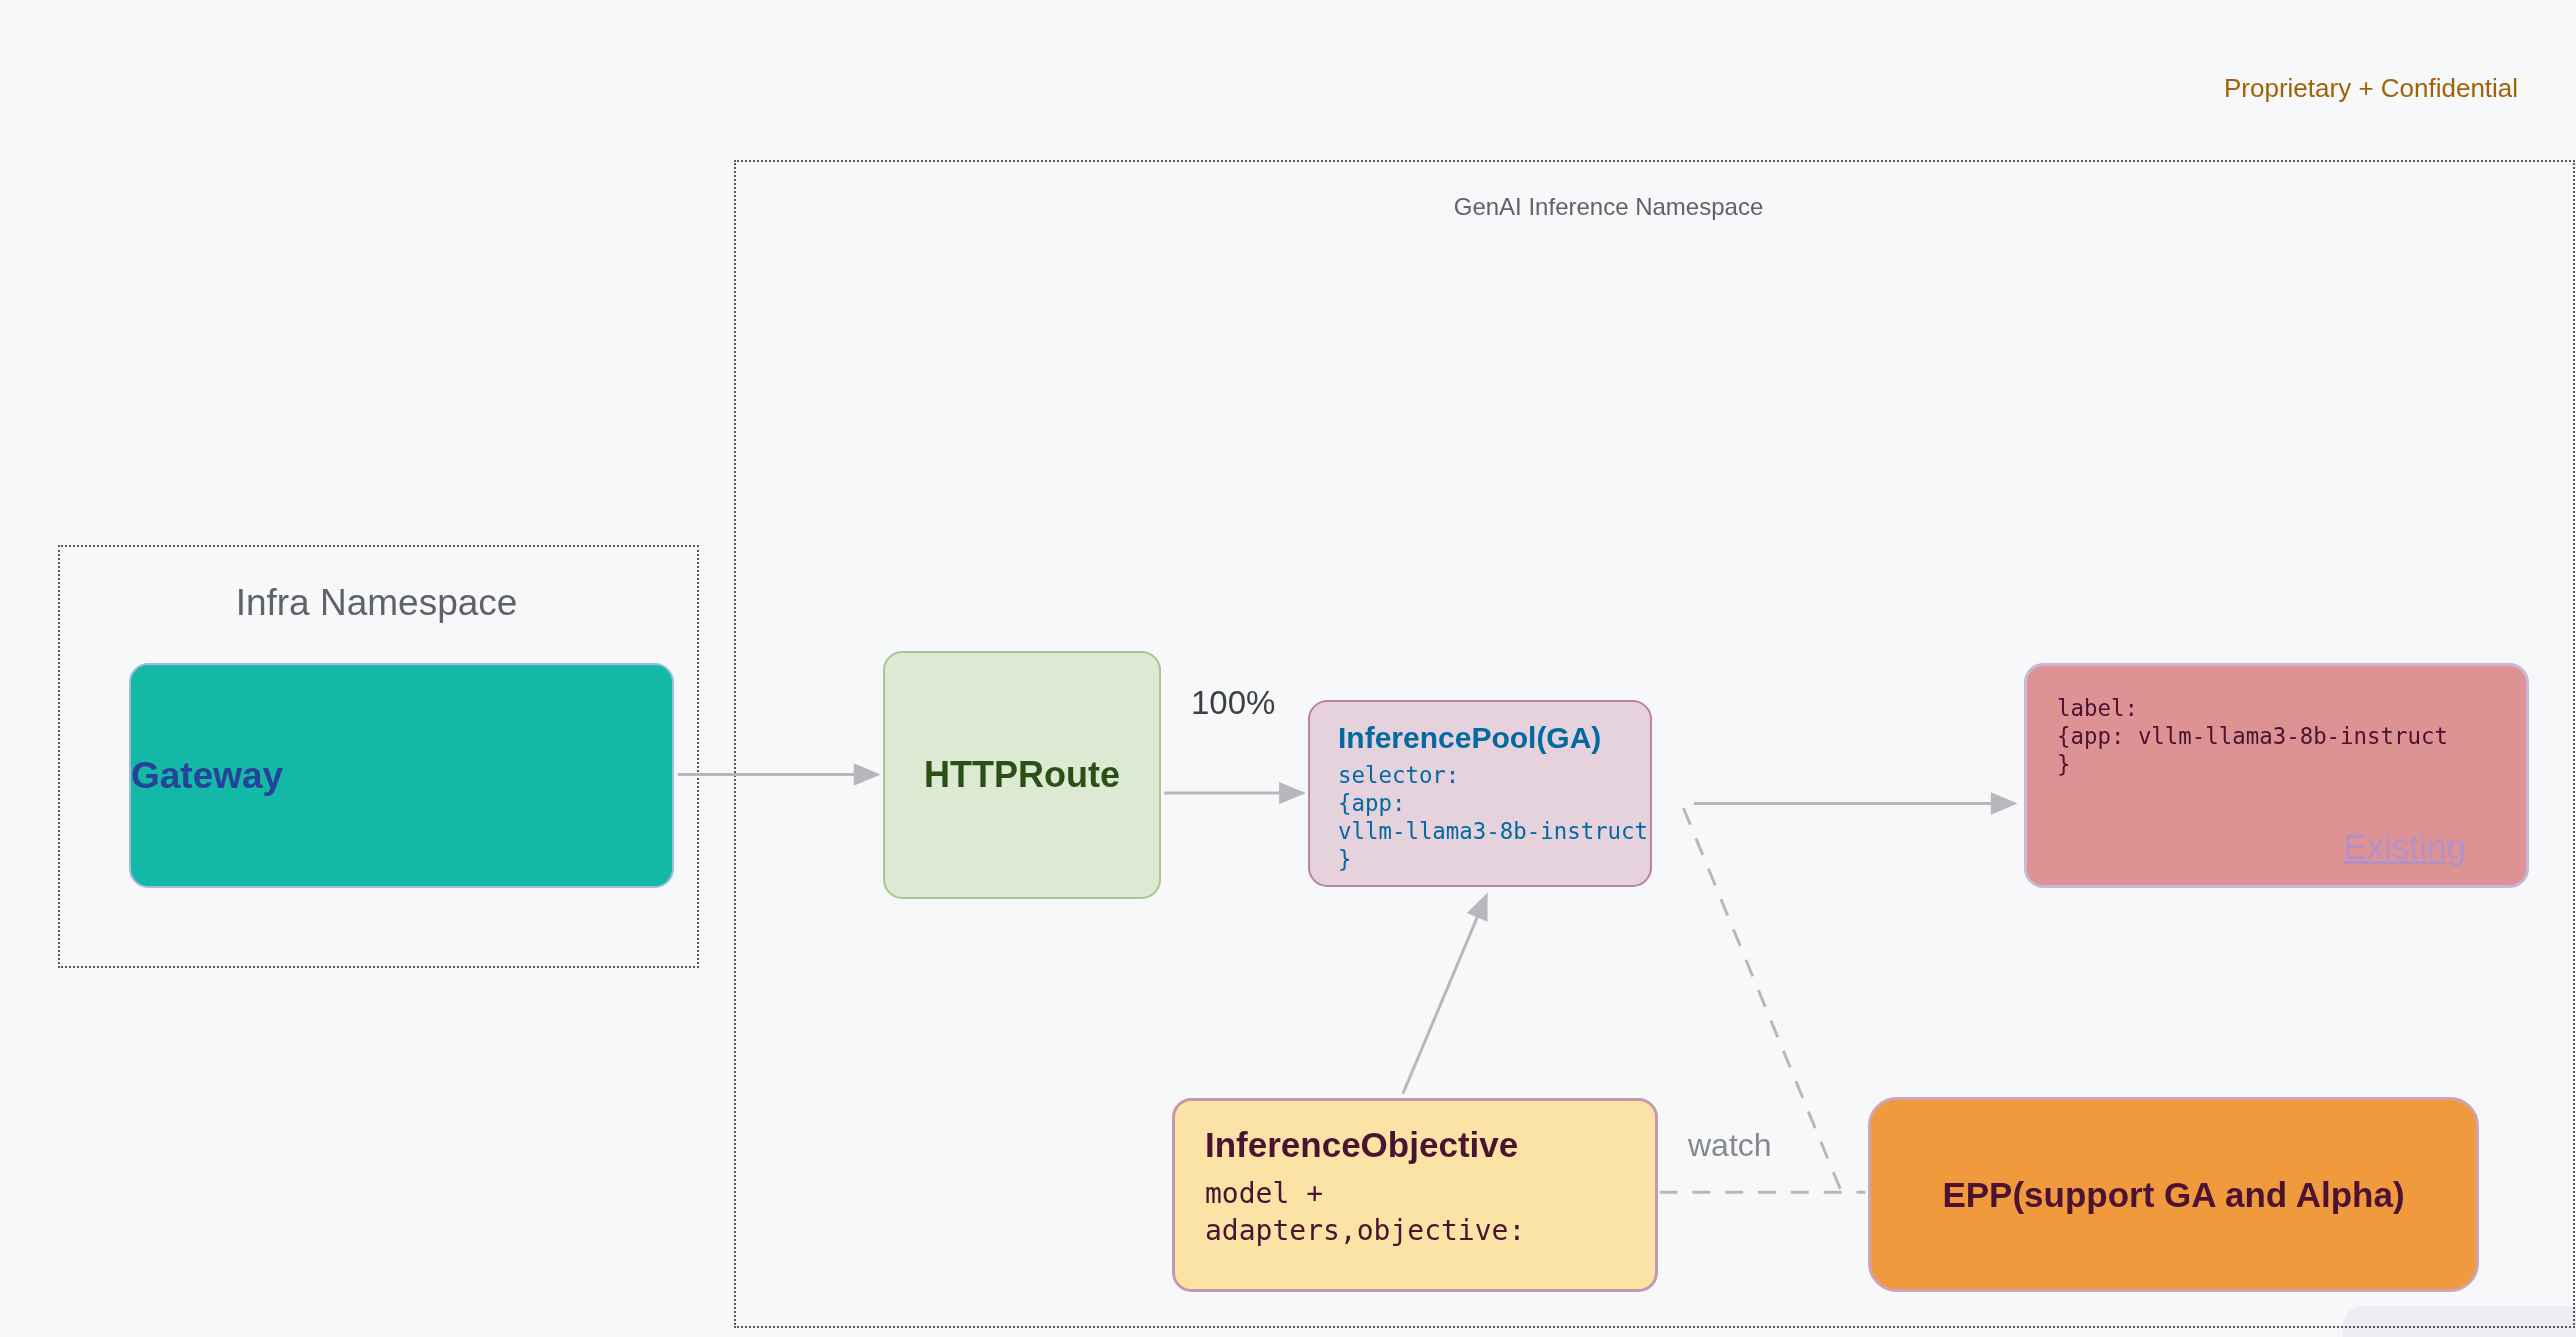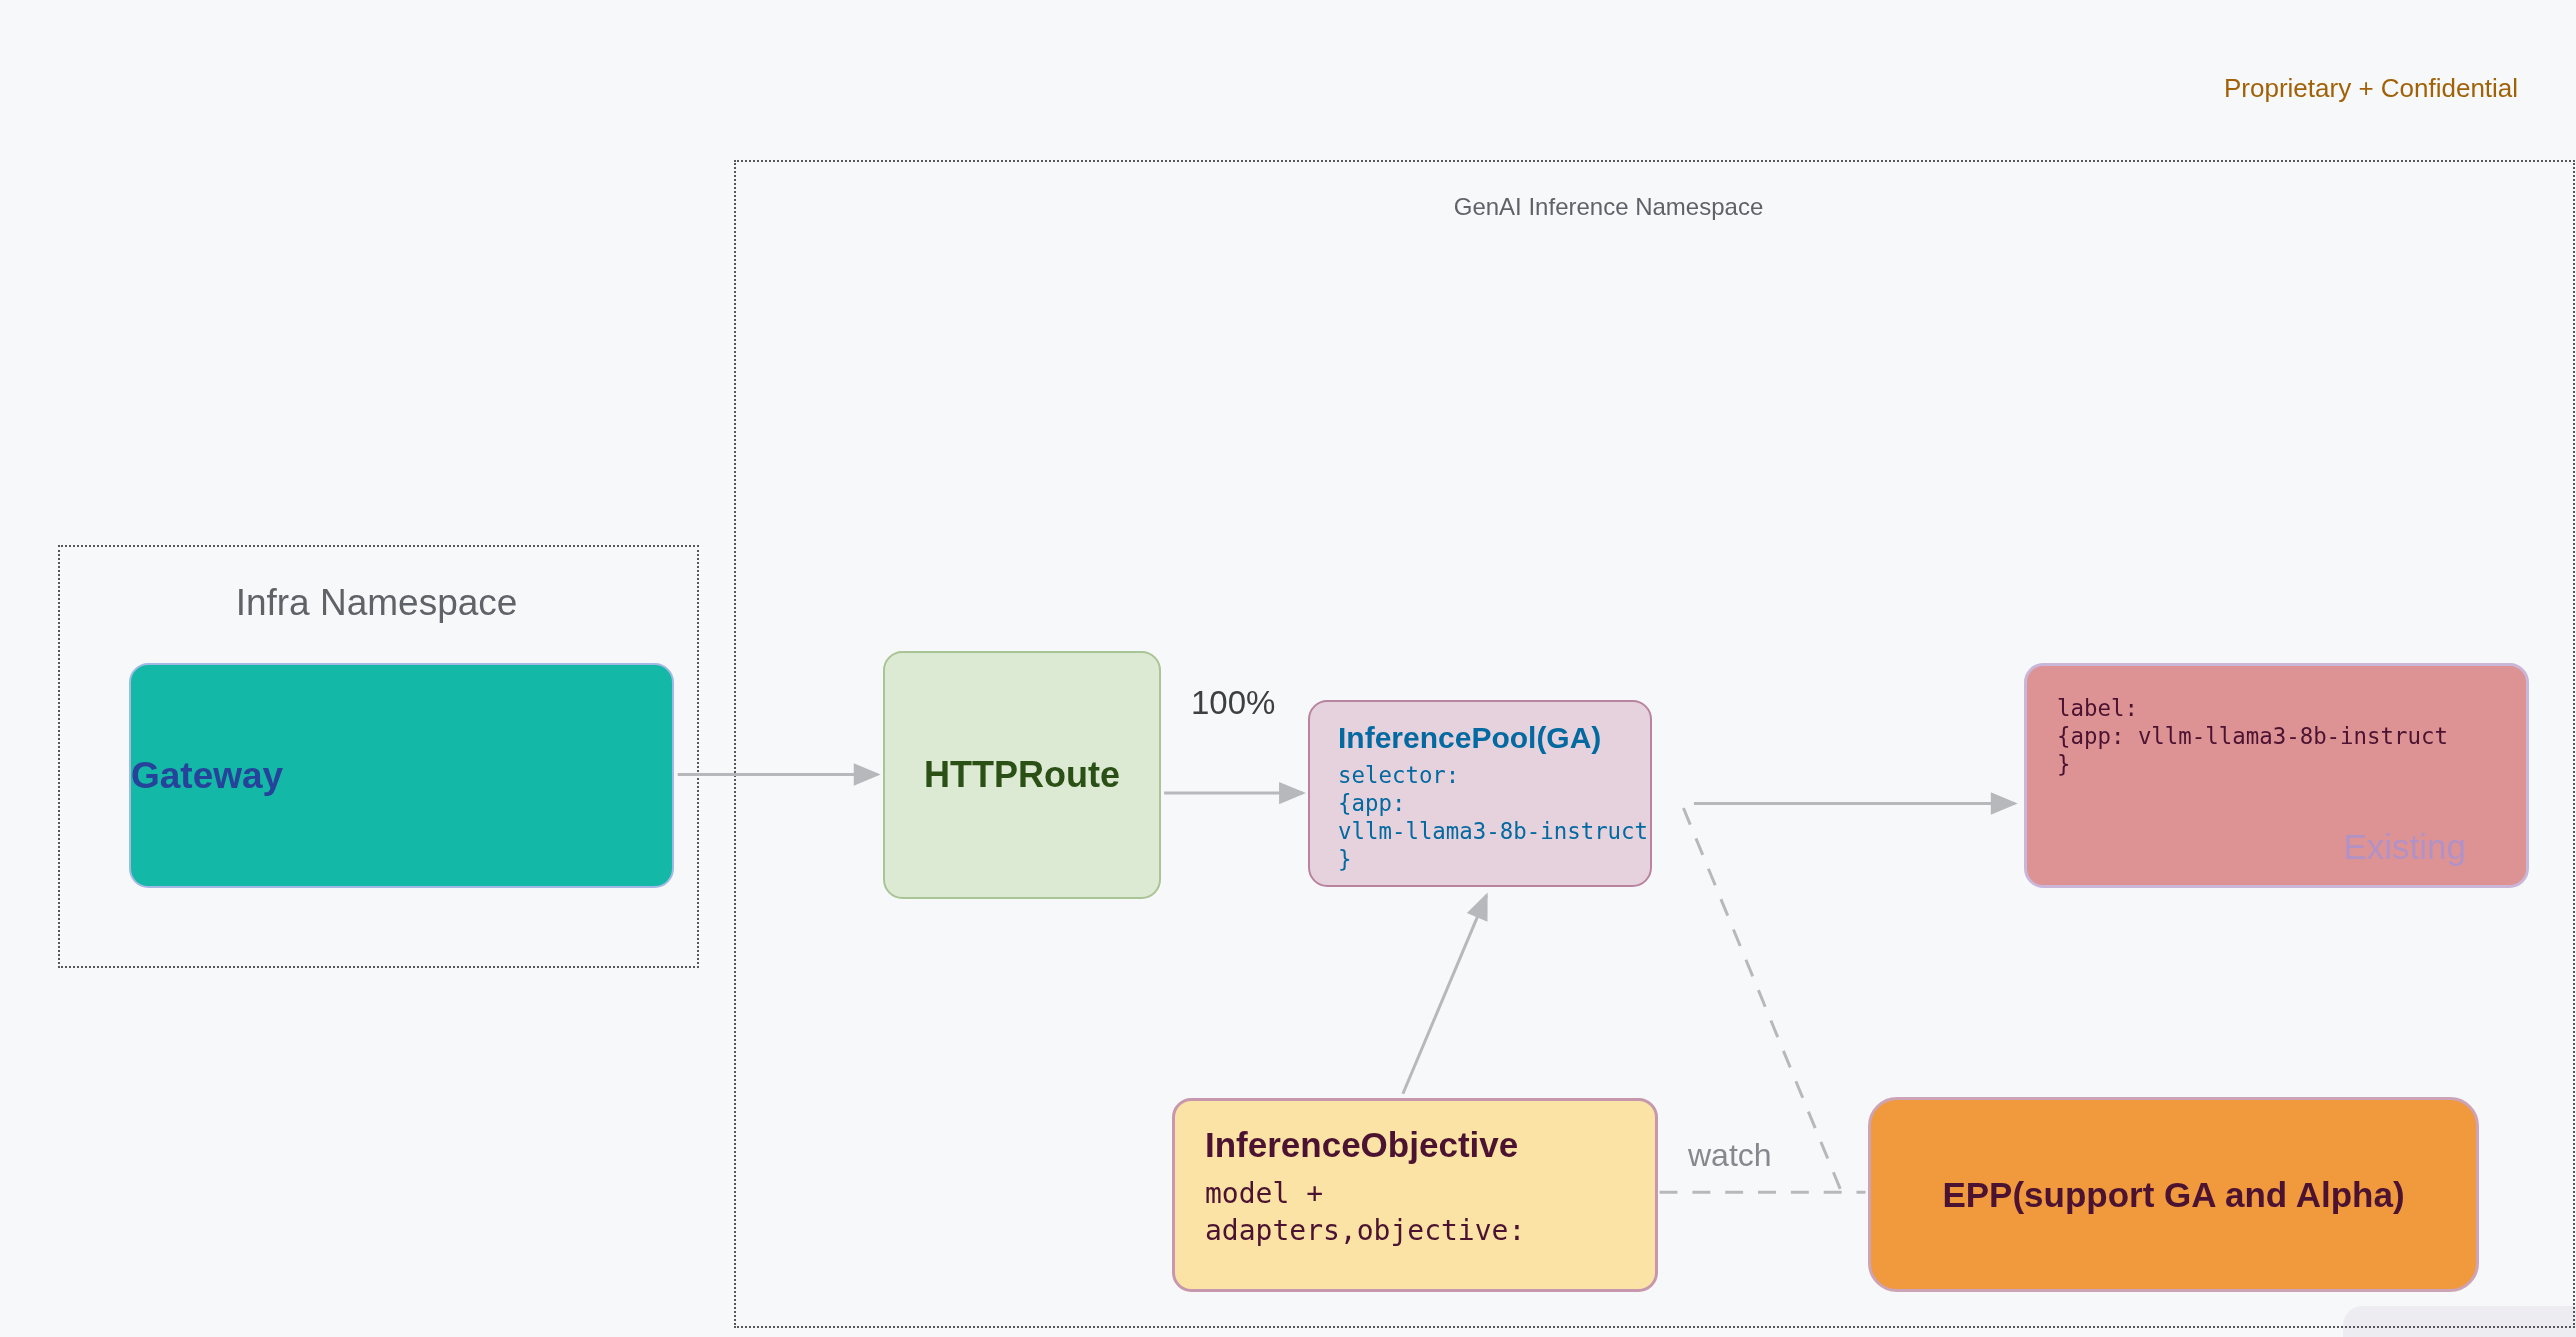--- a/index.html
+++ b/index.html
@@ -78,20 +78,21 @@
     background:#dd9394;border:3px solid #c9b6d8;
     padding:28px 0 0 30px;
     color:#4b1331;
   }
   .node-pods .node-title{font-size:35px;font-weight:bold;margin-bottom:7.5px;}
   .node-pods .code{font-family:"DejaVu Sans Mono", monospace;font-size:22.4px;line-height:28px;}
   .pods-existing{
     position:absolute;right:60px;bottom:18px;
     font-size:35px;color:#b292c6;
     z-index:4;
+    text-decoration:underline;
   }
 
   .node-objective{
     left:1172px;top:1098px;width:486px;height:194px;
     background:#fae3a4;border:3px solid #c798ad;
     padding:24px 0 0 30px;
     color:#4b1331;
   }
   .node-objective .node-title{font-size:35px;font-weight:bold;margin-bottom:10.4px;}
   .node-objective .code{font-family:"DejaVu Sans Mono", monospace;font-size:28px;line-height:37px;}
@@ -106,21 +107,20 @@
   
   .edge-label-weight{
     left:1191px;top:684px;width:119px;
     font-size:33px;color:#3c4043;
     z-index:4;
   }
   .edge-label-watch{
     left:1688px;top:1127px;width:119px;
     font-size:32px;color:#85898d;
     z-index:4;
-    margin-top:10px;
   }
 </style>
 </head>
 <body>
 
 <div class="abs corner-shape"></div>
 
 <div class="abs watermark">Proprietary + Confidential</div>
 
 <div class="abs ns-box ns-genai"></div>

